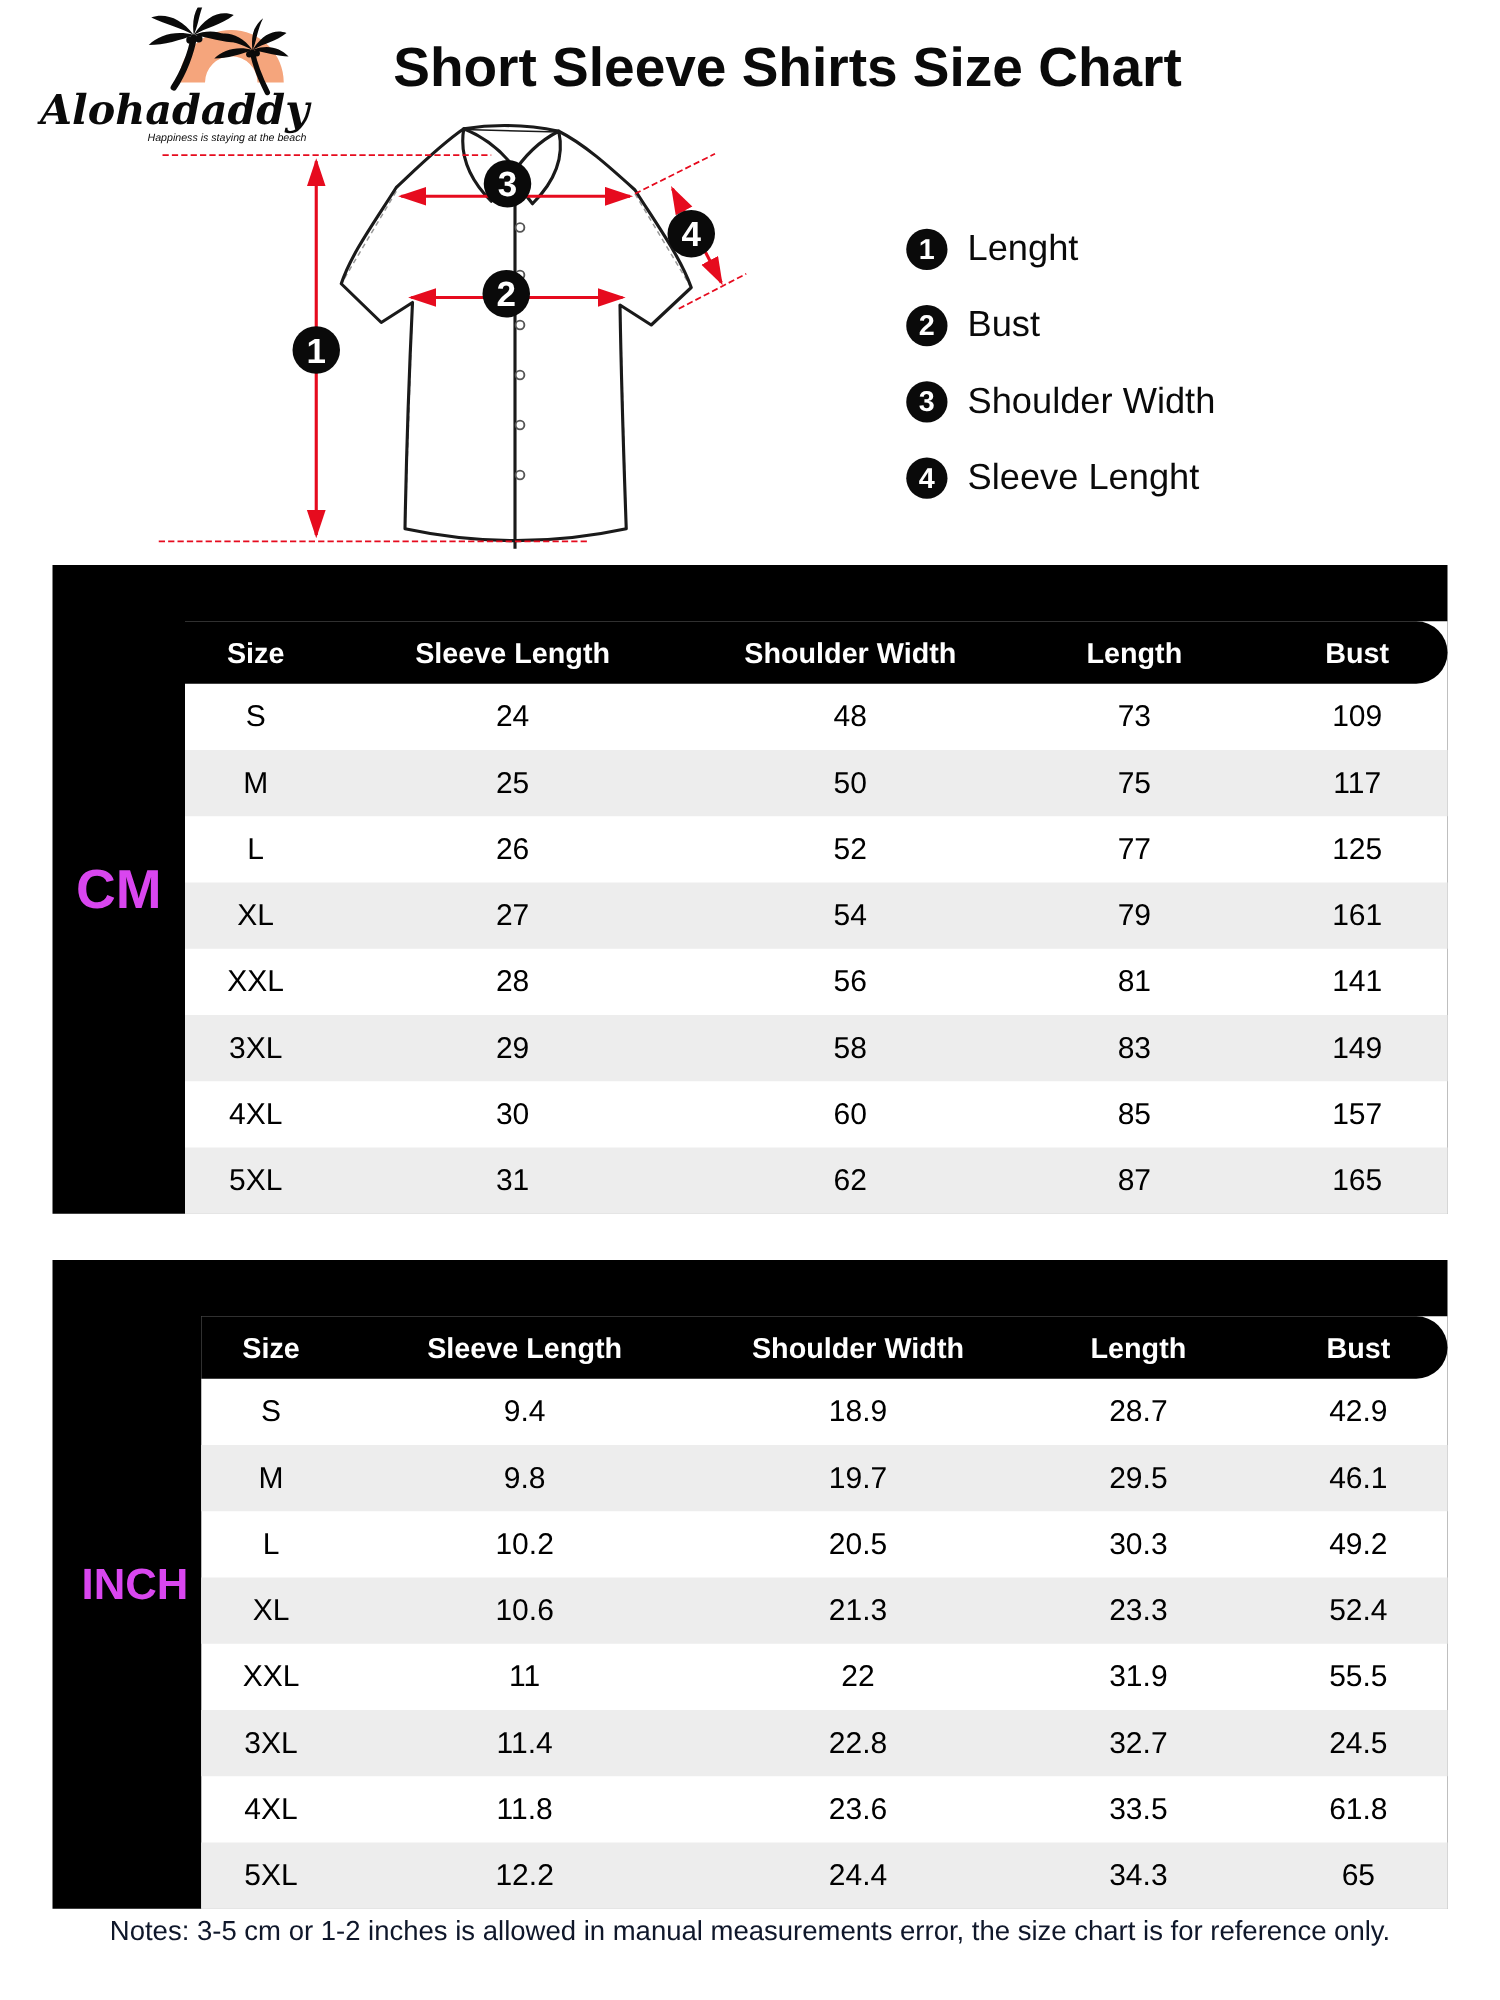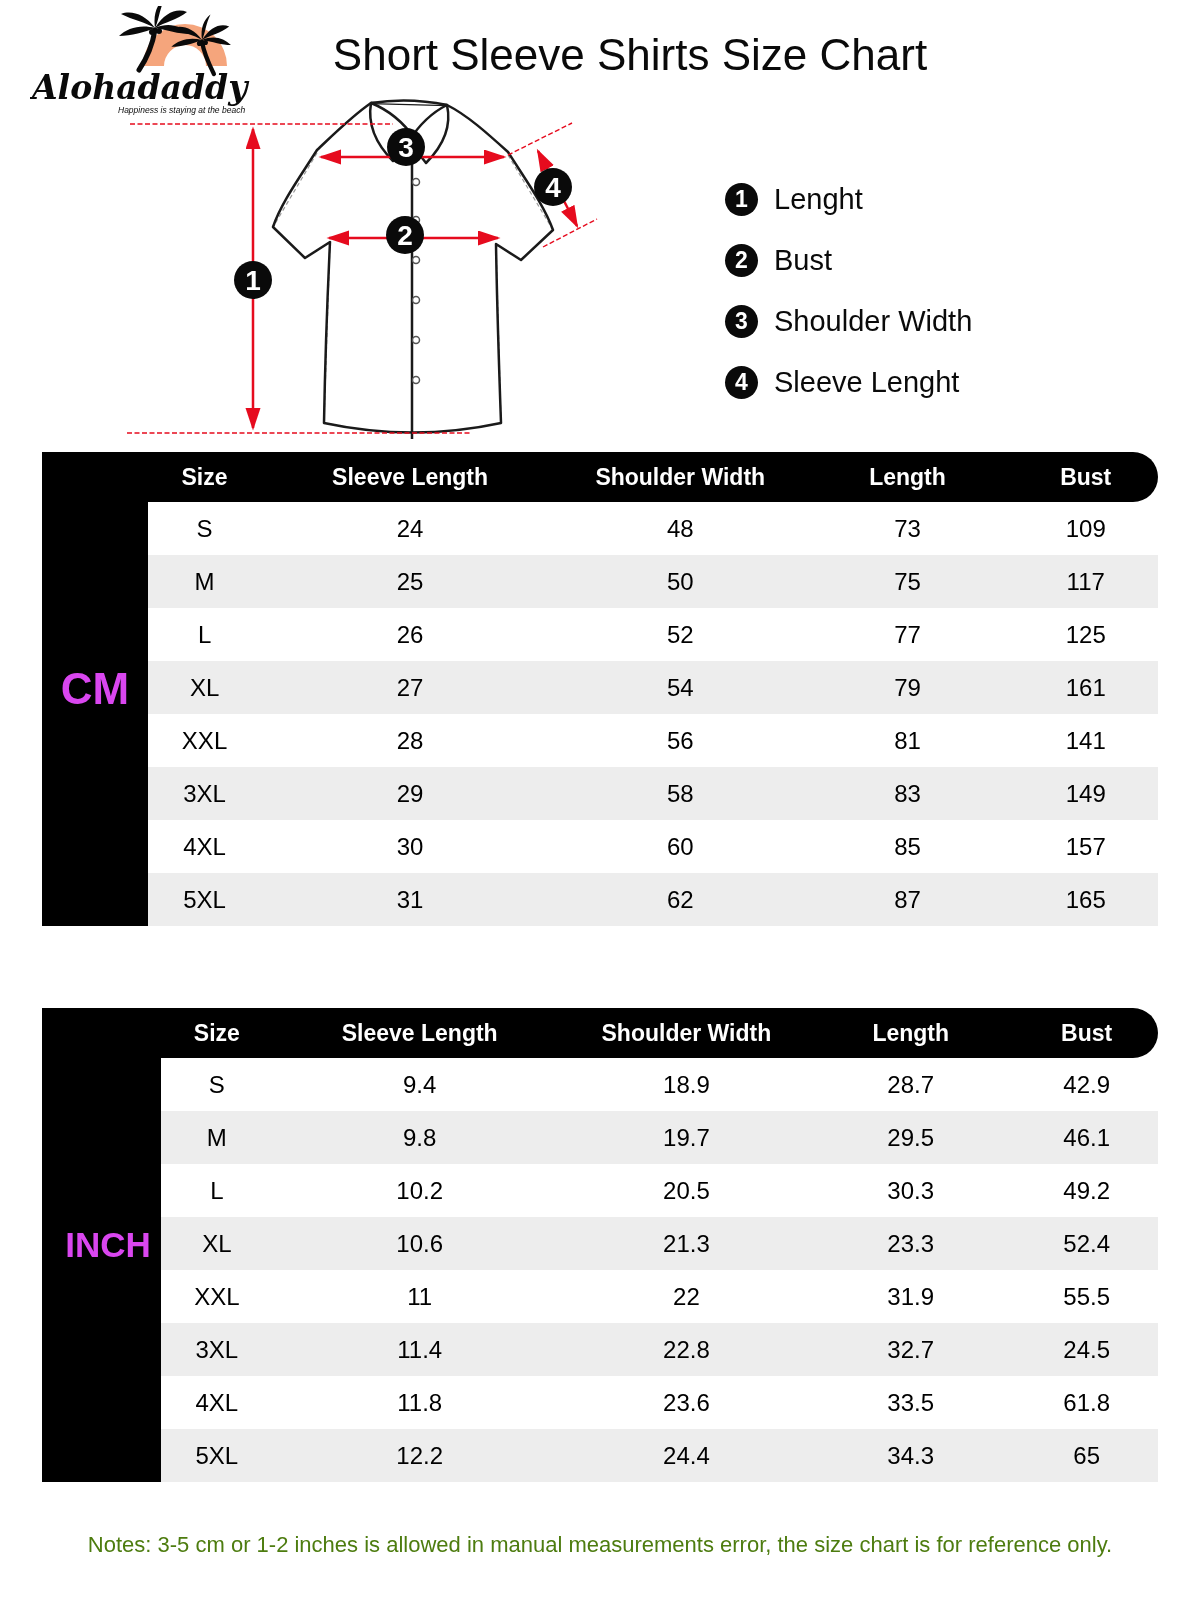--- a/index.html
+++ b/index.html
@@ -6,21 +6,21 @@
   body{
     width:1200px;height:1600px;background:#ffffff;
     font-family:"Liberation Sans","DejaVu Sans",sans-serif;color:#000;
   }
   .page{position:relative;width:1200px;height:1600px;overflow:hidden;background:#fff;}
 
   
   .logo{position:absolute;left:30px;top:6px;width:250px;height:112px;}
   .page-title{
     position:absolute;left:270px;top:30px;width:720px;
-    font-size:44px;font-weight:normal;text-align:center;letter-spacing:0px;color:#0a0a0a;
+    font-size:44px;font-weight:bold;text-align:center;letter-spacing:0px;color:#0a0a0a;
   }
 
   
   .diagram{position:absolute;left:125px;top:95px;width:500px;height:358px;}
 
   .legend{position:absolute;left:725px;top:180px;display:flex;flex-direction:column;gap:23px;}
   .legend-item{display:flex;align-items:center;gap:16px;height:38px;}
   .legend-num{
     width:33px;height:33px;border-radius:50%;background:#0a0a0a;color:#fff;
     font-weight:bold;font-size:23px;display:flex;align-items:center;justify-content:center;
@@ -31,36 +31,36 @@
   
   .size-table{
     position:absolute;left:42px;width:1116px;display:flex;background:#000;
   }
   .band{
     flex:0 0 106px;display:flex;align-items:center;justify-content:center;
     color:#d946ef;font-weight:bold;
   }
   .size-table.cm .band{font-size:44px;}
   .size-table.inch .band{font-size:35px;margin-left:13px;}
-  .tcols{flex:1;background:#fff;display:flex;flex-direction:column;}
+  .tcols{flex:1;background:#fff;display:flex;flex-direction:column;margin-top:45px;}
   .thead{
     height:50px;background:#000;border-radius:0 25px 25px 0;
     display:flex;align-items:center;flex:0 0 50px;
   }
   .thead .cell{color:#fff;font-weight:bold;font-size:23px;}
   .trow{height:53px;display:flex;align-items:center;}
   .trow .cell{font-size:24px;color:#000;}
   .tbody .trow:nth-child(even){background:#ededed;}
   .cell{text-align:center;}
   .c0{width:11.2%}.c1{width:29.5%}.c2{width:24%}.c3{width:21%}.c4{width:14.3%}
 
   
   .notes{
     position:absolute;left:0;top:1532px;width:1200px;text-align:center;
-    font-size:22px;color:#4d7c0f;
+    font-size:22px;color:#0f172a;
   }
 </style>
 </head>
 <body>
 
 <div class="page">
 
   <svg class="logo" viewBox="0 0 250 112">
     <g>
       <path d="M 113,60 A 42,42 0 0 1 197,60 L 176,60 A 21,21 0 0 0 134,60 Z" fill="#f5a57c"></path>

